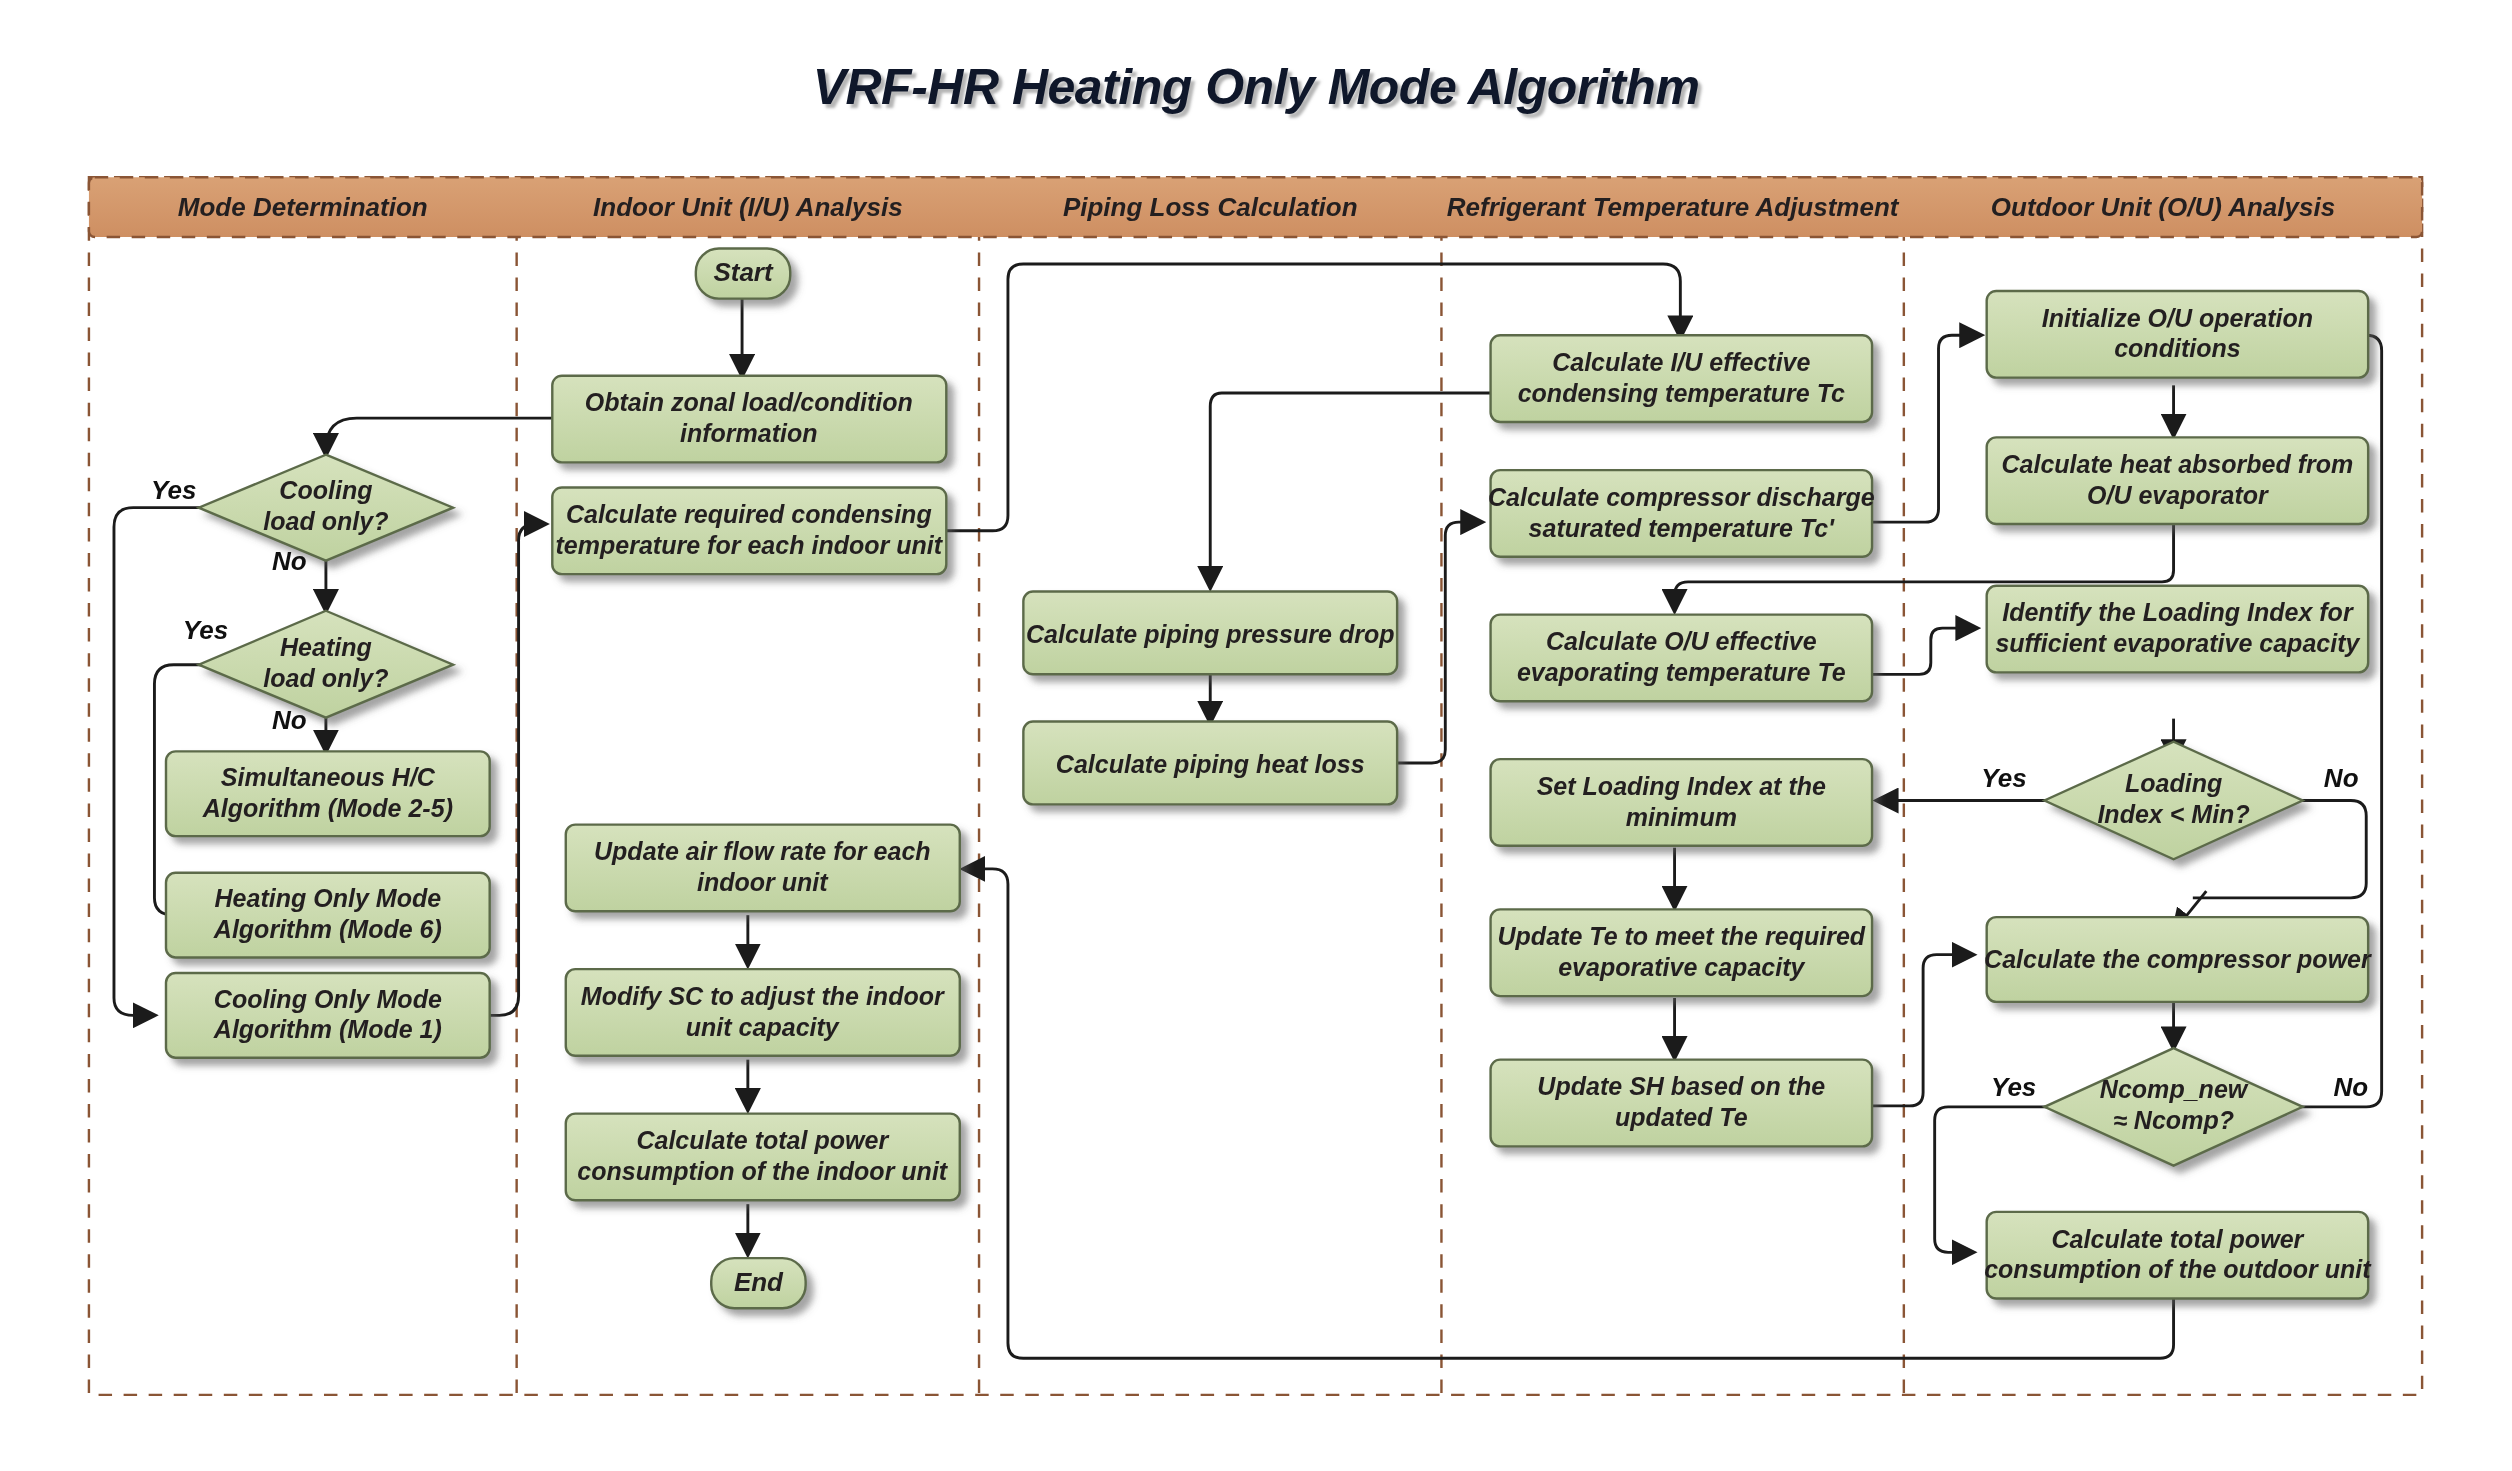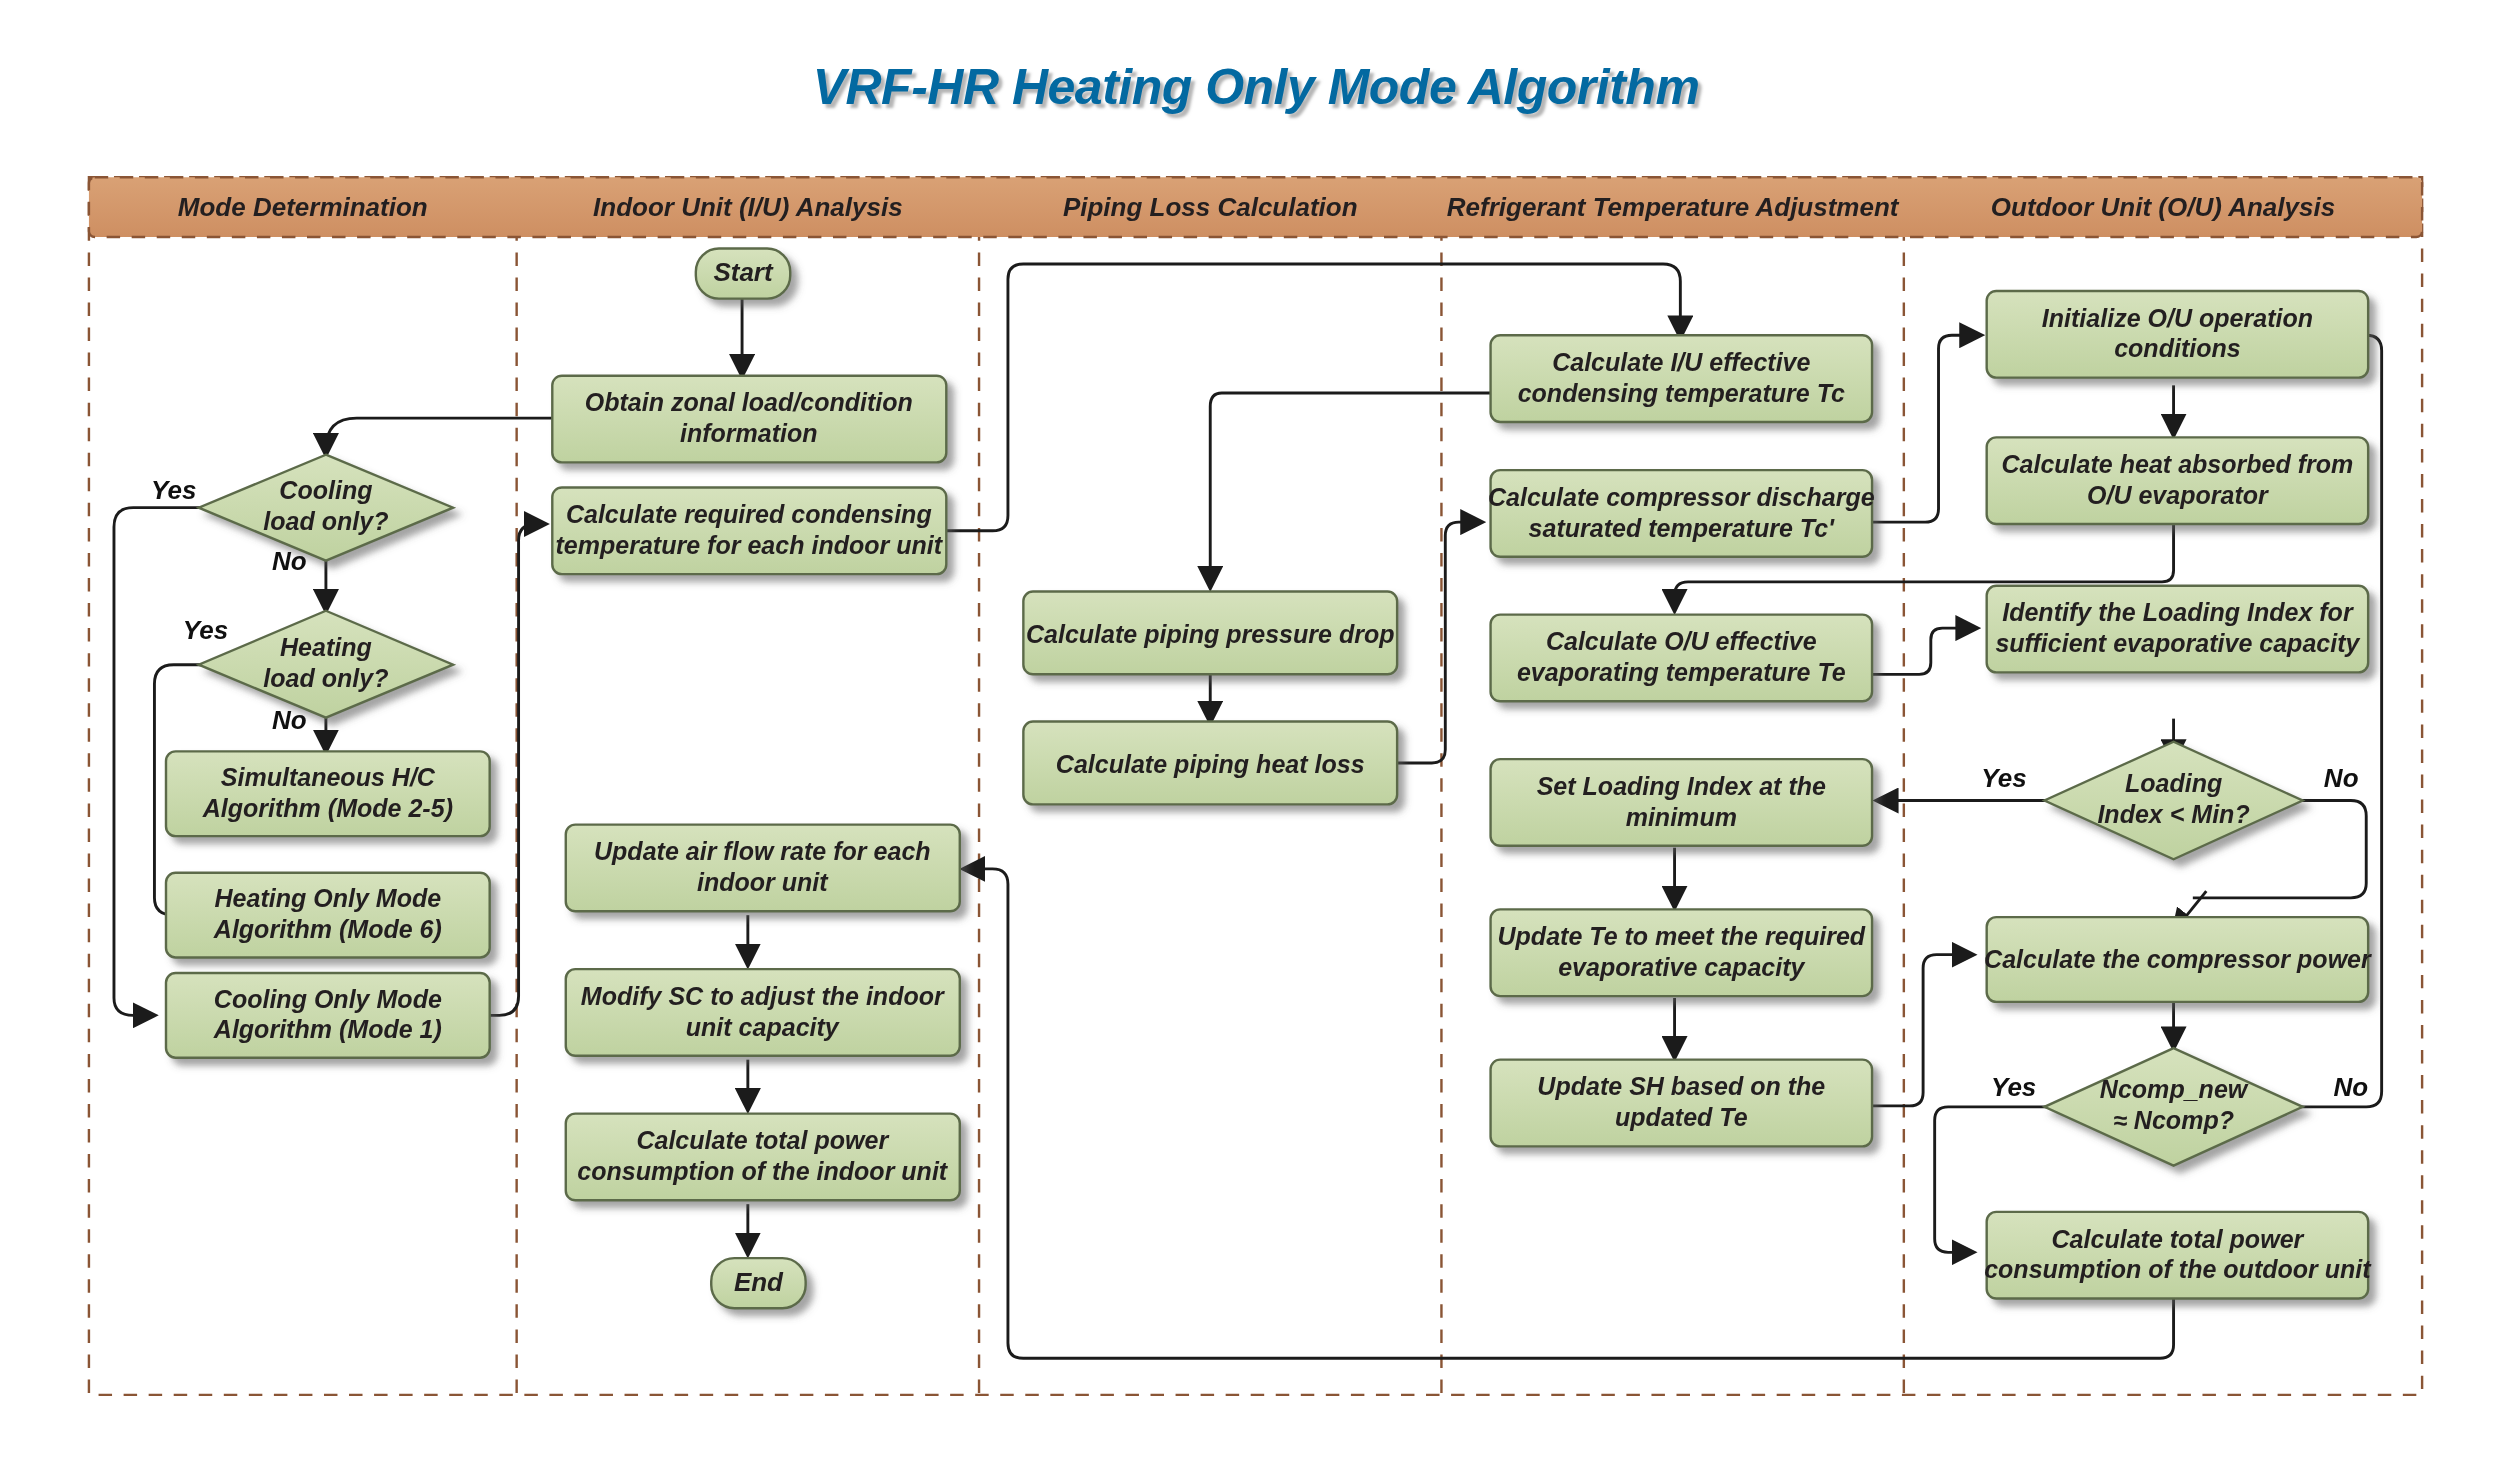--- a/index.html
+++ b/index.html
@@ -1,21 +1,21 @@
 <!DOCTYPE html>
 <html><head>
 <meta charset="utf-8">
 <style>
   html,body{margin:0;padding:0;background:#ffffff;}
   body{width:2512px;height:1471px;font-family:"Liberation Sans",sans-serif;overflow:hidden;}
   #stage{position:relative;width:2512px;height:1471px;background:#fff;}
   #page-title{
     position:absolute;left:0;top:58px;width:2512px;text-align:center;
     font-family:"Liberation Sans",sans-serif;
-    font-size:50px;font-weight:bold;font-style:italic;color:#0369a1;
+    font-size:50px;font-weight:bold;font-style:italic;color:#0f172a;
     letter-spacing:-0.5px;
     text-shadow:3.9px 3.9px 2.9px rgba(120,120,120,0.55);
   }
   svg{position:absolute;left:0;top:0;}
   .lane-hdr-txt{
     font-family:"Liberation Sans",sans-serif;
     font-size:27px;font-weight:bold;font-style:italic;fill:#231f20;
   }
   .node-txt{
     font-family:"Liberation Sans",sans-serif;

